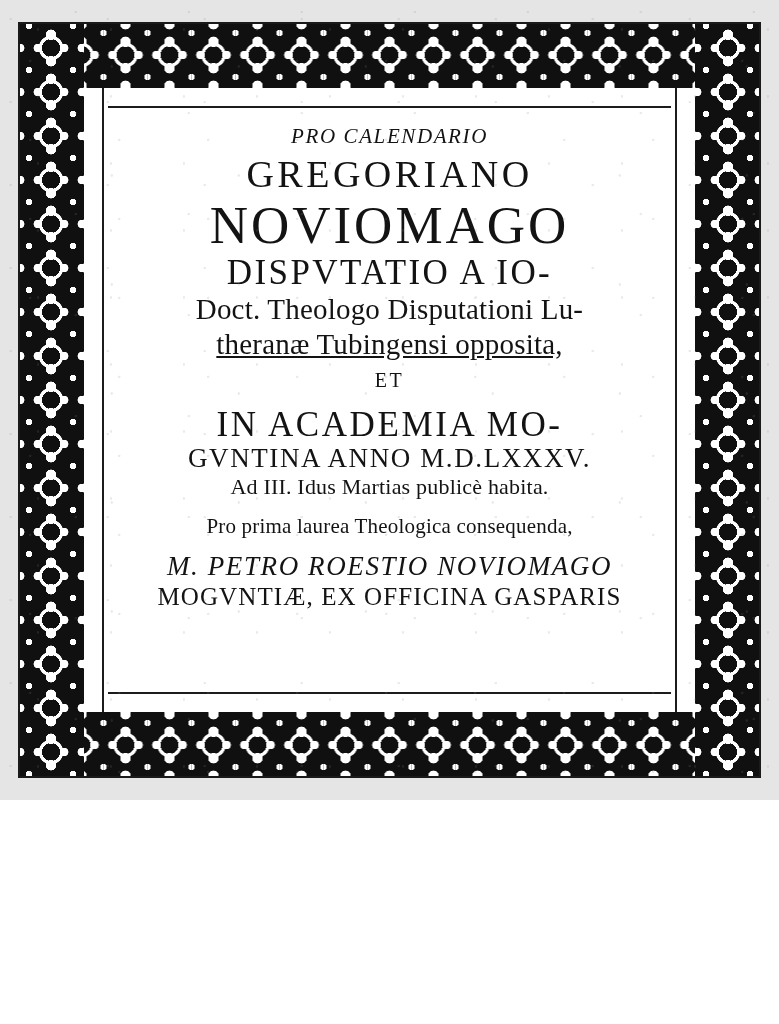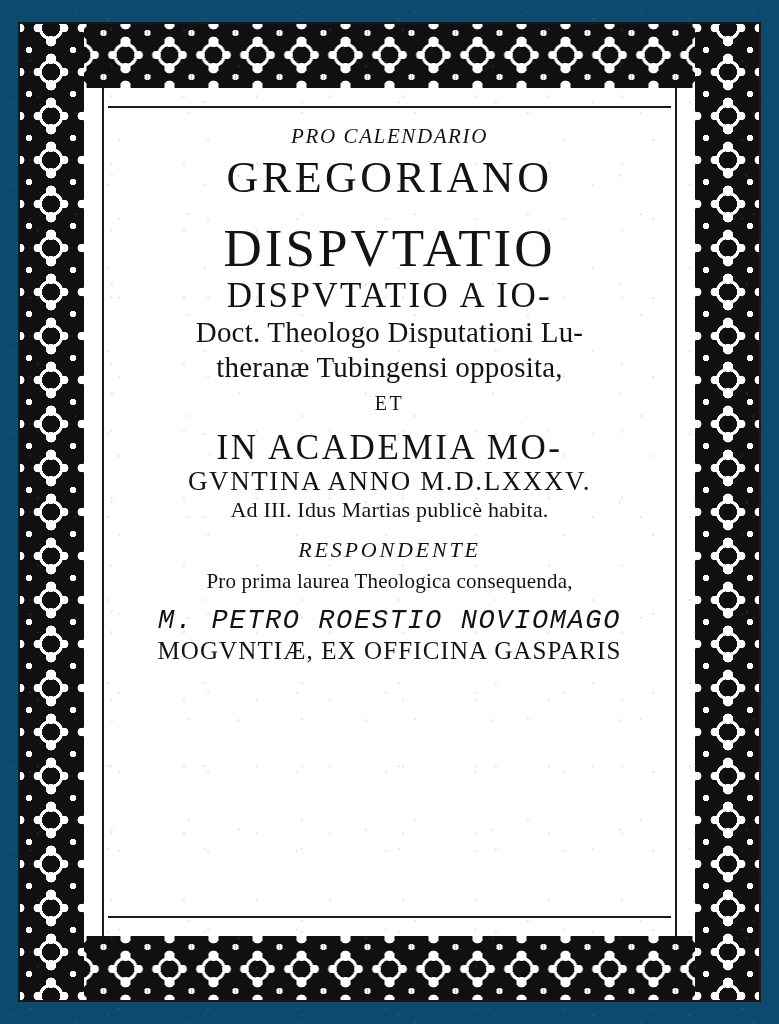--- a/index.html
+++ b/index.html
@@ -10,22 +10,22 @@
   body {
     width: 779px;
     height: 1024px;
     overflow: hidden;
     font-family: "Liberation Serif", serif;
   }
 
   #page {
     position: relative;
     width: 779px;
-    height: 1024px;
-    background: #0c4a6e;
+    height: 800px;
+    background: #e5e5e5;
   }
 
   
   .border-frame {
     position: absolute;
     left: 18px;
     top: 22px;
     right: 18px;
     bottom: 22px;
     background: #ffffff;
@@ -121,23 +121,23 @@
 
   
   .l-heading-italic {
     font-style: italic;
     font-size: 21px;
     letter-spacing: 1.6px;
     margin-top: 6px;
     margin-bottom: 3px;
   }
   .l-gregoriano {
-    font-size: 44px;
+    font-size: 38px;
     letter-spacing: 3.5px;
-    margin-bottom: 18px;
+    margin-bottom: 2px;
   }
   .l-disputatio {
     font-size: 53px;
     letter-spacing: 3px;
     line-height: 1.02;
     margin-bottom: 2px;
   }
   .l-apologetica {
     font-size: 35px;
     letter-spacing: 2.4px;
@@ -151,20 +151,21 @@
   .l-doct {
     font-size: 29px;
     letter-spacing: 0.2px;
     line-height: 1.2;
   }
   .l-theranae {
     font-size: 29px;
     letter-spacing: 0.2px;
     line-height: 1.2;
     margin-bottom: 8px;
+    text-decoration: underline;
   }
   .l-et {
     font-size: 20px;
     letter-spacing: 2.6px;
     margin-bottom: 14px;
   }
   .l-academia {
     font-size: 35px;
     letter-spacing: 2.6px;
     line-height: 1.08;
@@ -188,21 +189,20 @@
   .l-proprima {
     font-size: 21px;
     letter-spacing: 0.2px;
     margin-bottom: 12px;
   }
   .l-petro {
     font-style: italic;
     font-size: 27px;
     letter-spacing: 1.6px;
     margin-bottom: 1px;
-    font-family: Liberation Mono, monospace;
   }
   .l-sacrarum {
     font-style: italic;
     font-size: 19px;
     letter-spacing: 0.2px;
     margin-bottom: 20px;
   }
   .l-moguntiae {
     font-size: 25px;
     letter-spacing: 1.1px;
@@ -245,29 +245,28 @@
     <div class="rule rule-v" style="left:0;"></div>
     <div class="rule rule-v" style="right:0;"></div>
 
     <div class="text-panel">
       <div class="inner-rule-top"></div>
       <div class="inner-rule-bottom"></div>
 
       <div class="title-block">
         <span class="ln l-heading-italic">PRO CALENDARIO</span>
         <span class="ln l-gregoriano">GREGORIANO</span>
-        <span class="ln l-disputatio">DISPVTATIO</span>
+        <span class="ln l-disputatio">NOVIOMAGO</span>
         <span class="ln l-apologetica">DISPVTATIO A IO-</span>
         <span class="ln l-doct">Doct. Theologo Disputationi Lu-</span>
         <span class="ln l-theranae">theranæ Tubingensi opposita,</span>
         <span class="ln l-et">ET</span>
         <span class="ln l-academia">IN ACADEMIA MO-</span>
         <span class="ln l-guntina">GVNTINA ANNO M.D.LXXXV.</span>
         <span class="ln l-adiii">Ad III. Idus Martias publicè habita.</span>
-        <span class="ln l-respondente">RESPONDENTE</span>
         <span class="ln l-proprima">Pro prima laurea Theologica consequenda,</span>
         <span class="ln l-petro">M. PETRO ROESTIO NOVIOMAGO</span>
         <span class="ln l-moguntiae">MOGVNTIÆ, EX OFFICINA GASPARIS</span>
       </div>
     </div>
 
   </div>
 
   <div class="grain"></div>
 </div>

